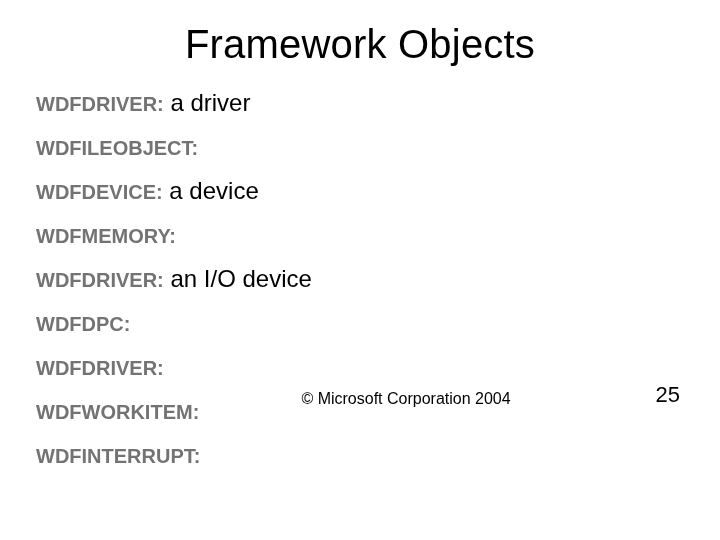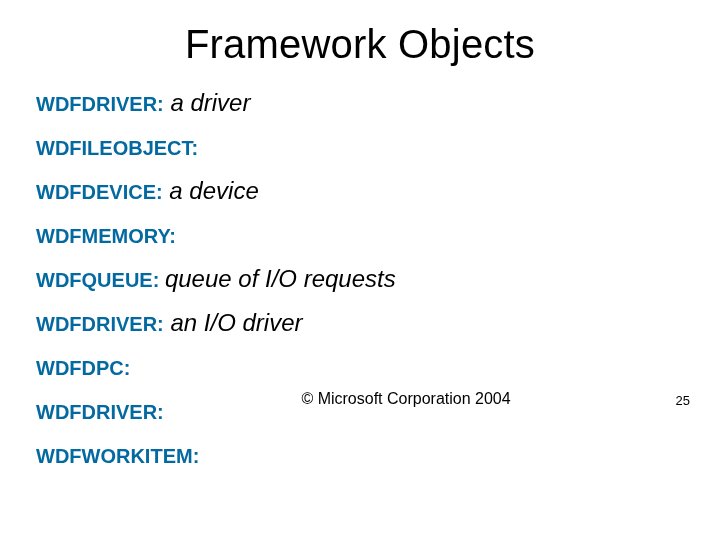--- a/index.html
+++ b/index.html
@@ -36,40 +36,39 @@
     right: 36px;
   }
   .obj-line {
     margin: 0 0 14px 0;
     font-size: 24px;
     line-height: 1.25;
   }
   .obj-name {
     font-weight: 700;
     font-size: 20px;
-    color: #0369a1;
+    color: #737373;
   }
   .obj-desc {
     font-weight: 400;
-    font-style: italic;
   }
   .copyright {
     position: absolute;
     bottom: 24px;
     left: 0;
     width: 720px;
     text-align: center;
     font-size: 16px;
     margin-left: 46px;
   }
   .page-num {
     position: absolute;
     bottom: 24px;
-    right: 30px;
-    font-size: 13px;
+    right: 40px;
+    font-size: 22px;
   }
 </style>
 </head>
 <body>
 
 <div class="slide">
 
   <div class="title">Framework Objects</div>
 
   <div class="content">
@@ -83,39 +82,39 @@
     </div>
 
     <div class="obj-line">
       <span class="obj-name">WDFDEVICE:</span><span class="obj-desc"> a device</span>
     </div>
 
     <div class="obj-line">
       <span class="obj-name">WDFMEMORY:</span><span class="obj-desc"></span>
     </div>
 
-    <div class="obj-line">
-      <span class="obj-name">WDFQUEUE: </span><span class="obj-desc"> queue of I/O requests</span>
-    </div>
 
     <div class="obj-line">
-      <span class="obj-name">WDFDRIVER:</span><span class="obj-desc"> an I/O driver</span>
+      <span class="obj-name">WDFDRIVER:</span><span class="obj-desc"> an I/O device</span>
     </div>
 
     <div class="obj-line">
       <span class="obj-name">WDFDPC:</span><span class="obj-desc"></span>
     </div>
 
     <div class="obj-line">
       <span class="obj-name">WDFDRIVER:</span><span class="obj-desc"></span>
     </div>
 
     <div class="obj-line">
       <span class="obj-name">WDFWORKITEM:</span><span class="obj-desc"></span>
     </div>
 
+    <div class="obj-line">
+      <span class="obj-name">WDFINTERRUPT:</span><span class="obj-desc"></span>
+    </div>
 
   </div>
 
   <div class="copyright">© Microsoft Corporation 2004</div>
   <div class="page-num">25</div>
 
 </div>
 
 </body></html>

